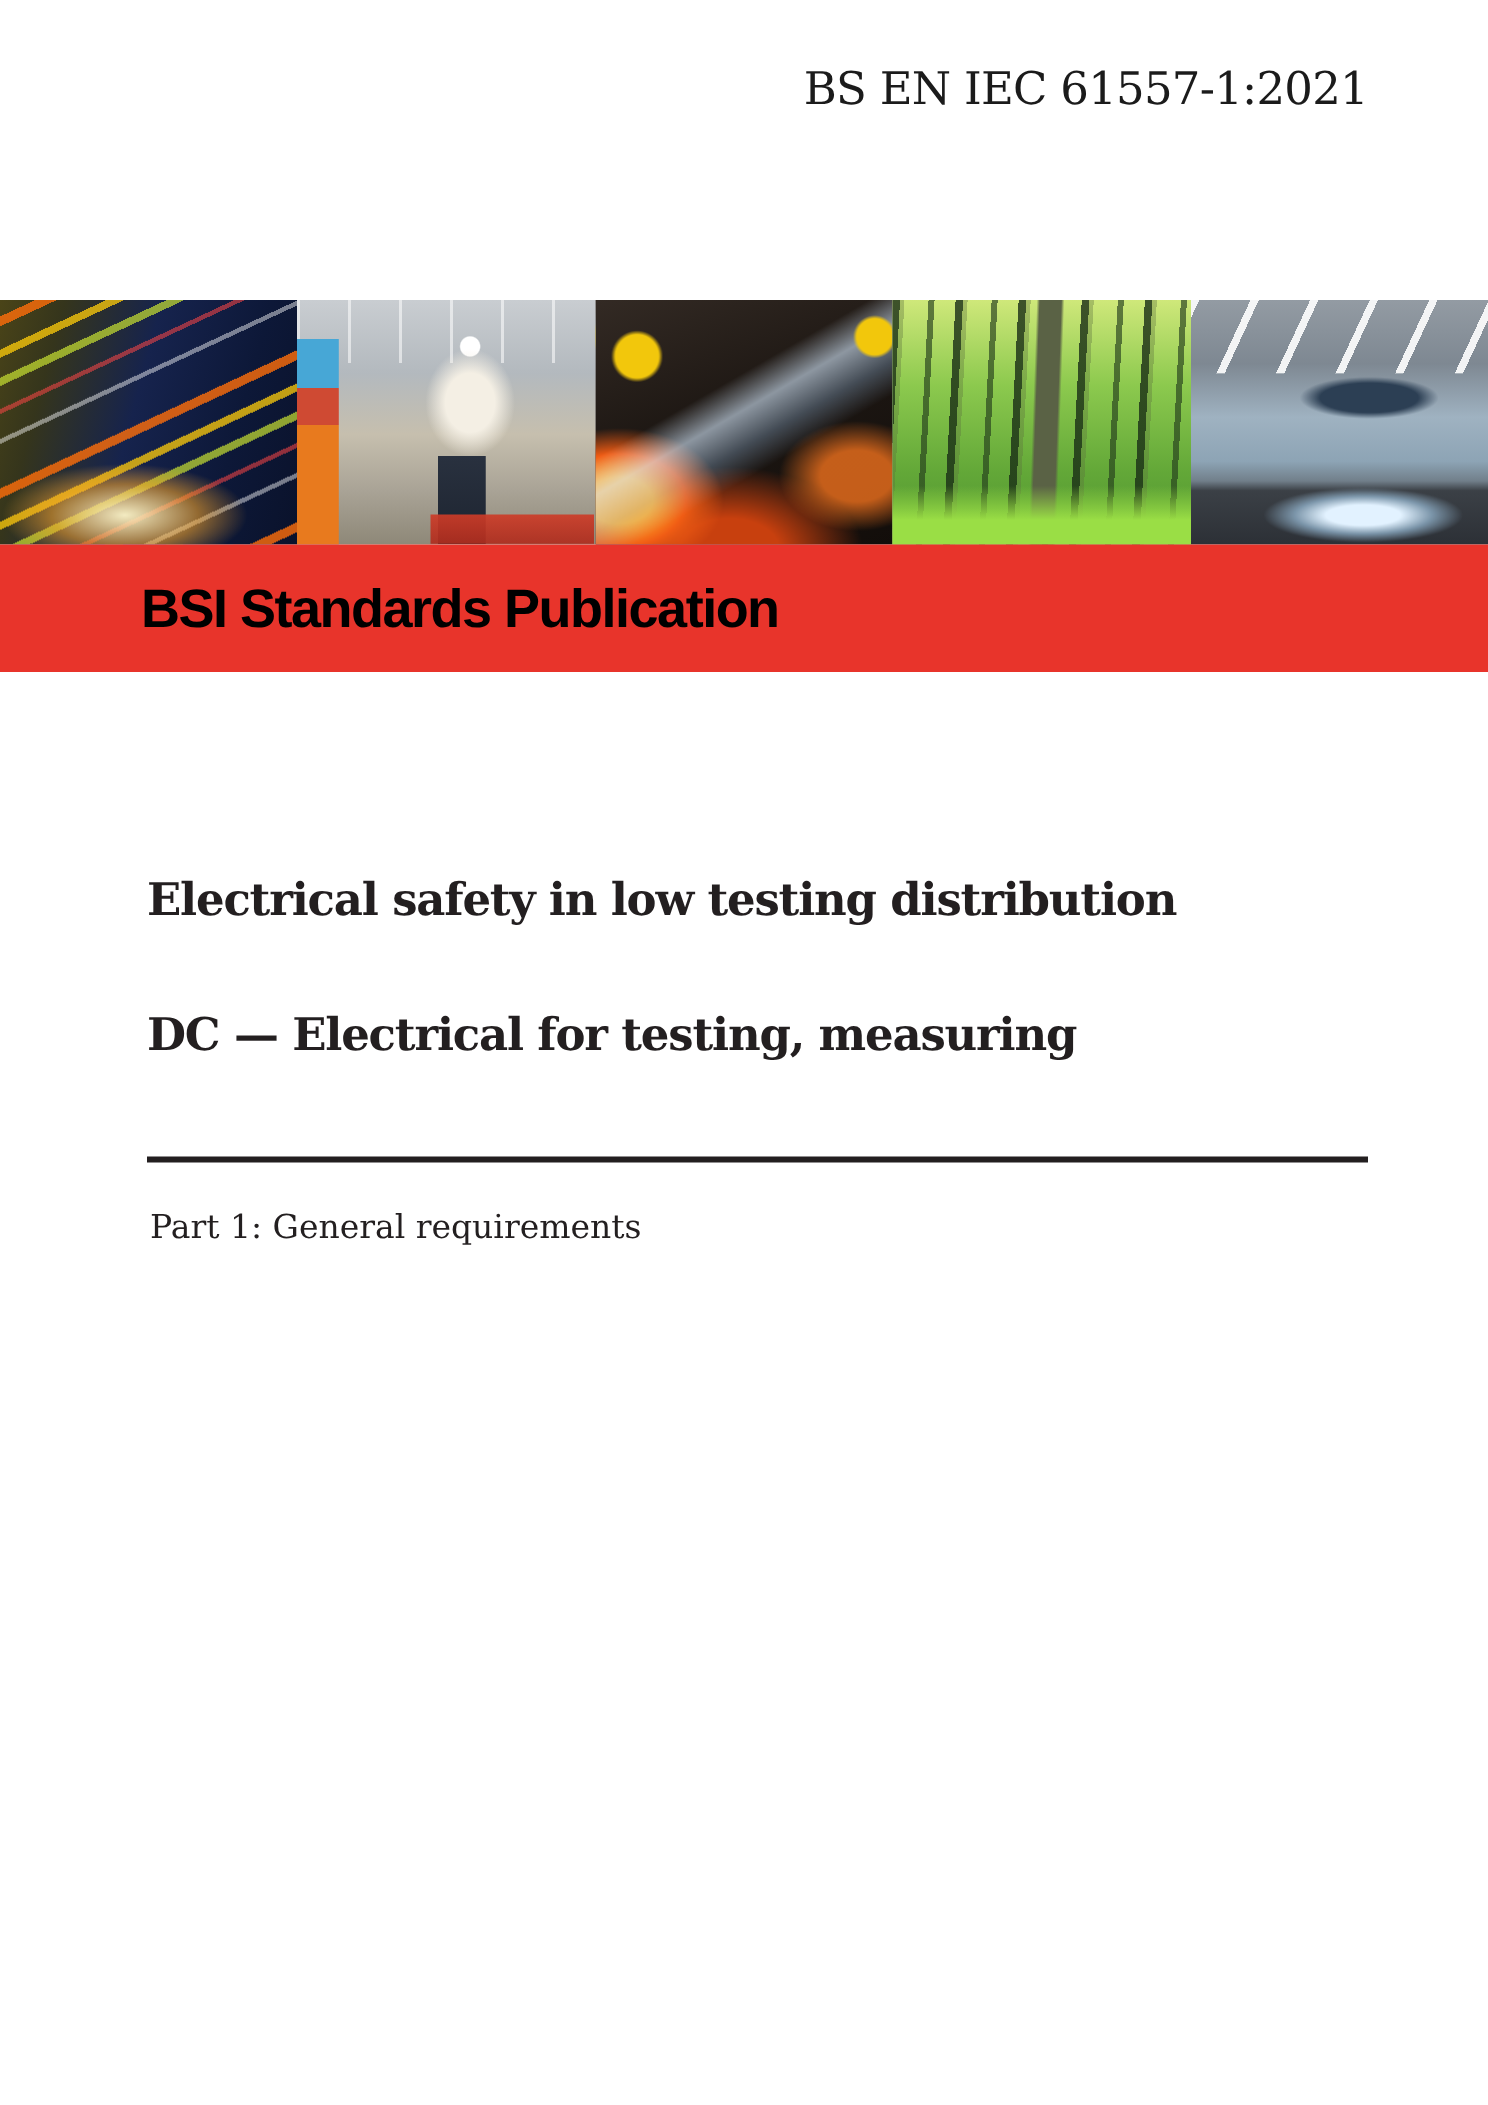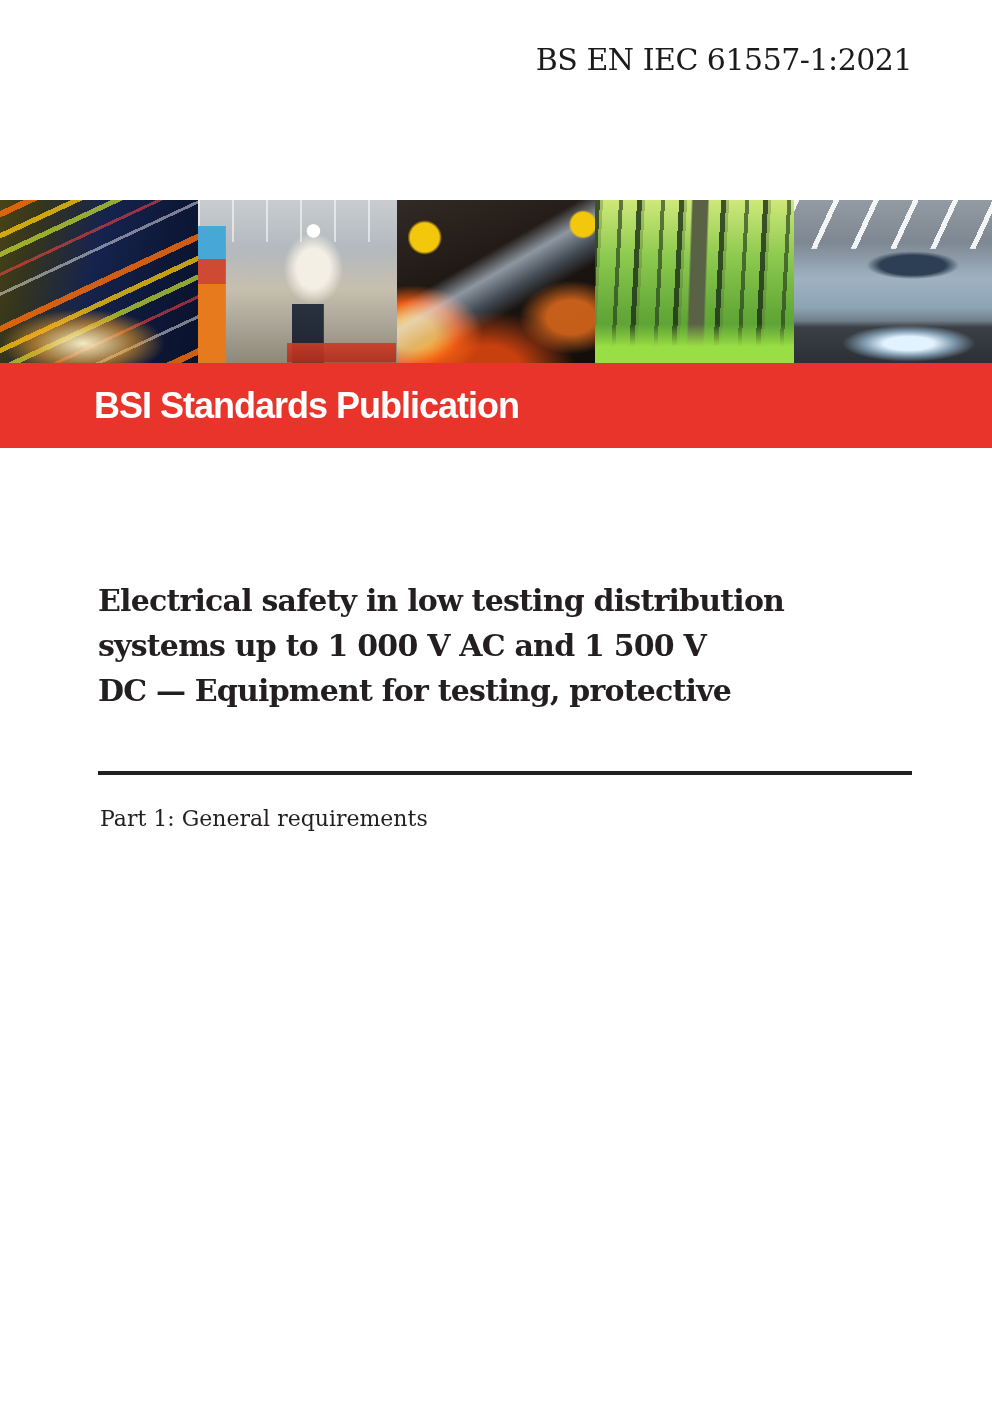--- a/index.html
+++ b/index.html
@@ -96,21 +96,21 @@
     width:992px;height:85px;
     background:var(--bsi-red);
     display:flex;align-items:center;
     padding-left:94px;
   }
   .banner-text{
     font-family:"Liberation Sans", sans-serif;
     font-weight:700;
     font-size:36px;
     letter-spacing:-1px;
-    color:#ffffff;
+    color:#000000;
     white-space:nowrap;
   }
 
   
   .title{
     position:absolute;left:98px;top:578px;
     width:830px;
     font-family:"DejaVu Serif", serif;
     font-weight:700;
     font-size:30px;
@@ -168,22 +168,22 @@
     <div class="photo p4"></div>
     <div class="photo p5"></div>
   </div>
 
   <div class="banner">
     <span class="banner-text">BSI Standards Publication</span>
   </div>
 
   <h1 class="title">
     <span>Electrical safety in low testing distribution</span><br>
-    <span>systems up to 1 000 V AC and 1 500 V</span><br>
-    <span>DC — Equipment for testing, protective</span><br>
+    <br>
+    <span>DC — Electrical for testing, measuring</span><br>
   </h1>
 
   <hr class="title-rule">
 
   <div class="subtitle">Part 1: General requirements</div>
 
   <div class="logo">
     <span class="logo-text">bsi</span>
   </div>
   <div class="logo-dot"></div>

